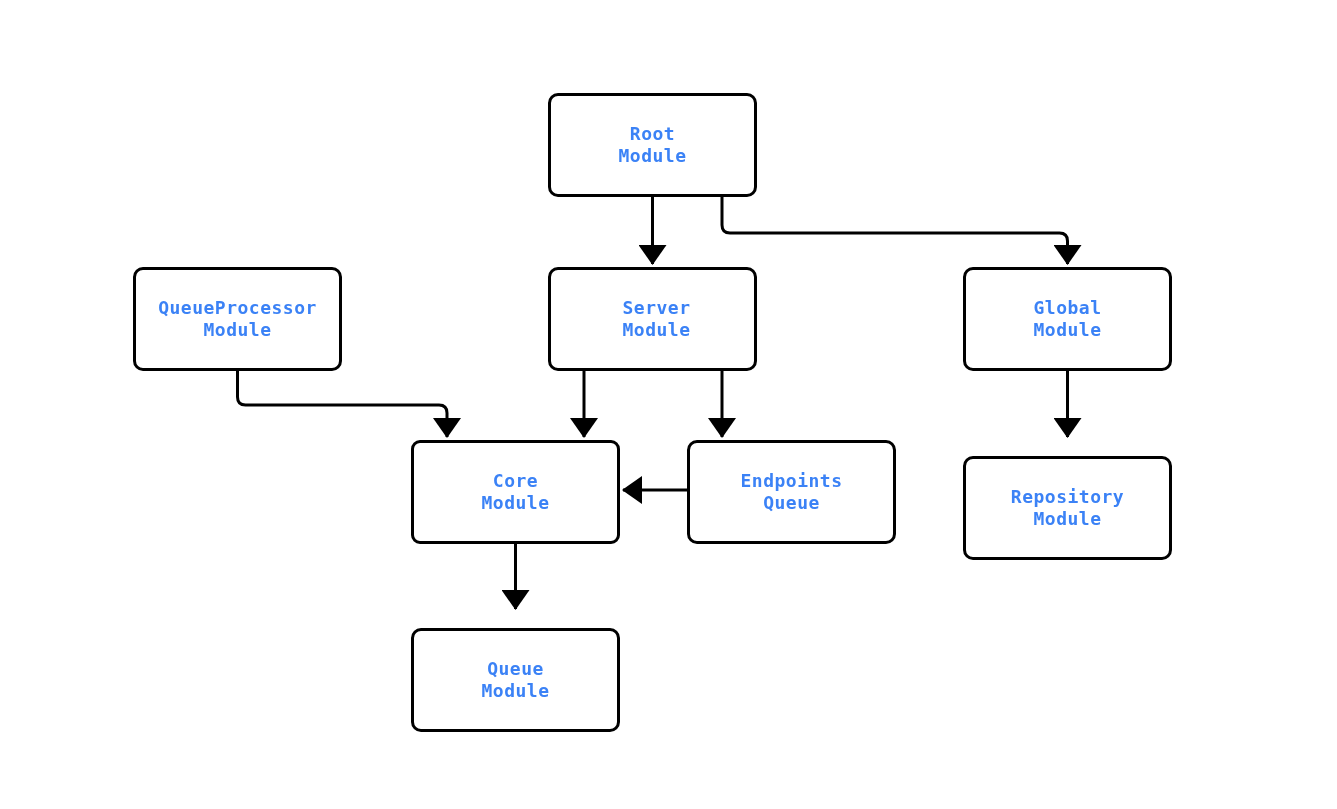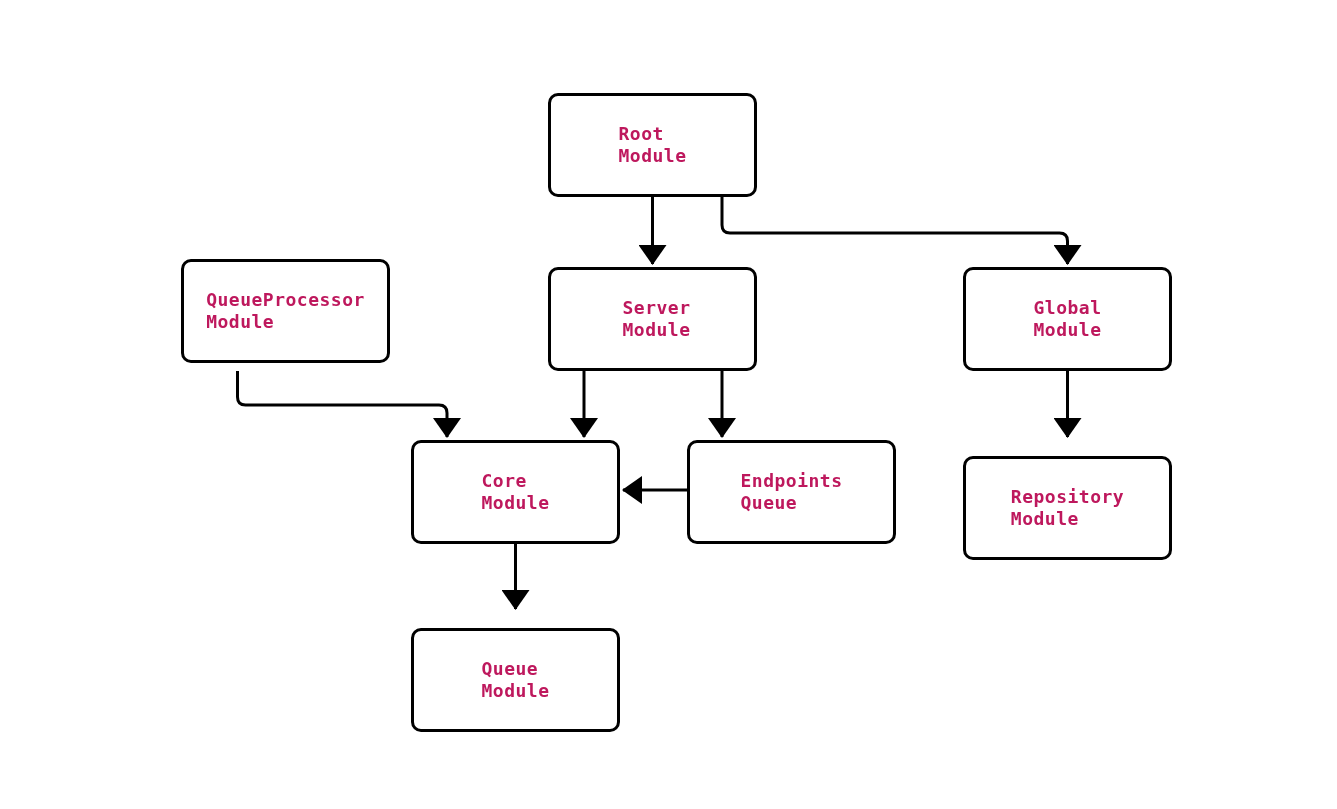--- a/index.html
+++ b/index.html
@@ -34,33 +34,33 @@
     box-sizing: border-box;
     background: #ffffff;
     border: 3px solid #000000;
     border-radius: 10px;
     display: flex;
     align-items: center;
     justify-content: center;
   }
   .node-label {
     white-space: pre-line;
-    text-align: left;
+    text-align: center;
     font-size: 18px;
     line-height: 22px;
     font-weight: bold;
-    color: #be185d;
+    color: #3b82f6;
     letter-spacing: 0.5px;
   }
   
   .n-root          { left: 548px;  top: 93px;  }
-  .n-queueproc     { left: 133px;  top: 259px; margin-left: 48px; }
+  .n-queueproc     { left: 133px;  top: 267px; }
   .n-server        { left: 548px;  top: 267px; padding-left: 8px; }
   .n-global        { left: 963px;  top: 267px; }
-  .n-core          { left: 411px;  top: 440px; }
+  .n-core          { left: 411px;  top: 440px; border-radius: 9px; }
   .n-endpoints     { left: 687px;  top: 440px; }
   .n-repository    { left: 963px;  top: 456px; }
   .n-queue         { left: 411px;  top: 628px; }
 </style>
 </head>
 <body>
 
 <div class="canvas">
 
   <svg class="edge-layer" viewBox="0 0 1337 809" xmlns="http://www.w3.org/2000/svg">

